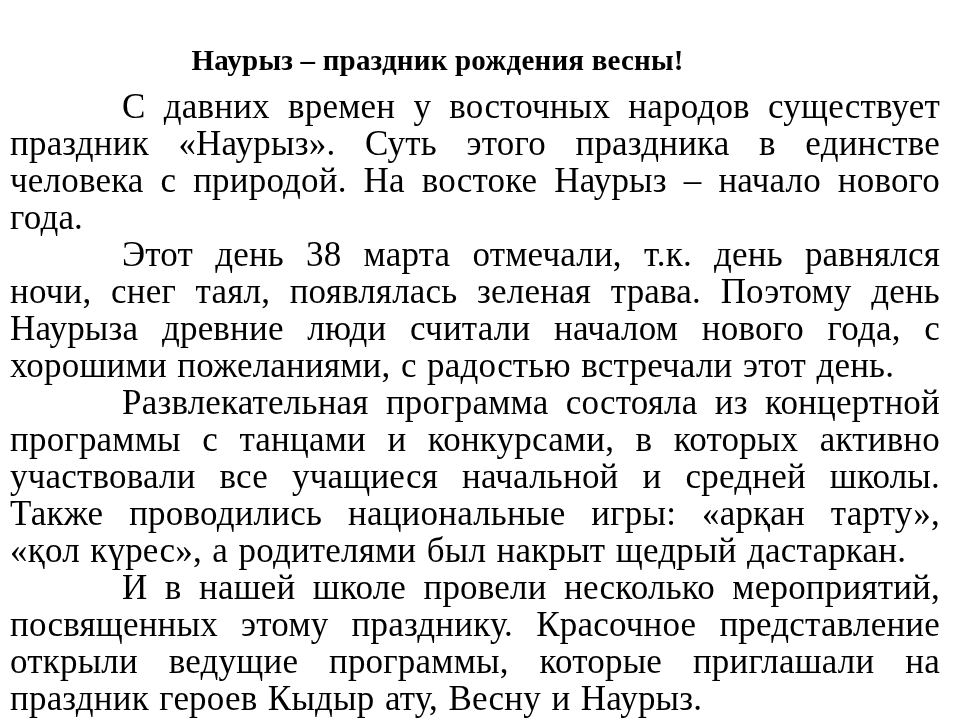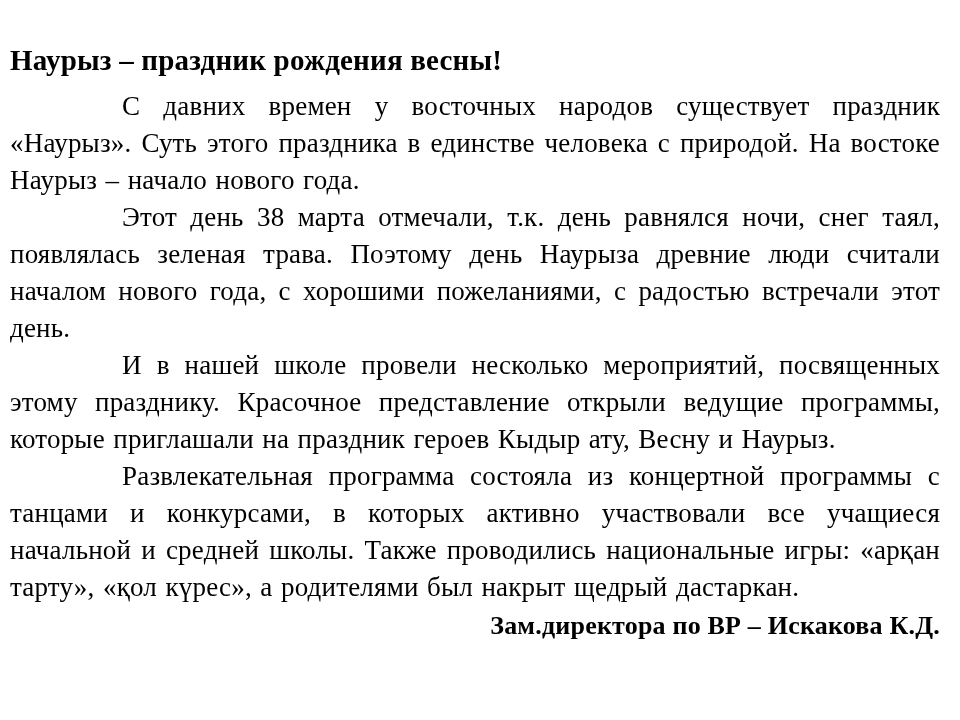--- a/index.html
+++ b/index.html
@@ -15,25 +15,26 @@
     background: #ffffff;
     color: #000000;
     font-family: "Liberation Serif", "DejaVu Serif", serif;
     padding: 42px 20px 0 10px;
     overflow: hidden;
   }
   .doc-title {
     font-size: 29px;
     line-height: 36px;
     font-weight: bold;
+    text-align: center;
     margin: 0 75px 10px 0;
     letter-spacing: 0.2px;
   }
   .doc-paragraph {
-    font-size: 27px;
+    font-size: 35px;
     line-height: 37px;
     text-align: justify;
     text-indent: 112px;
     margin: 0;
     letter-spacing: 0.2px;
     word-spacing: 1.5px;
   }
   .doc-signature {
     font-size: 26px;
     line-height: 37px;
@@ -47,18 +48,18 @@
 </head>
 <body>
 
 <div class="page">
   <h1 class="doc-title">Наурыз – праздник рождения весны!</h1>
 
   <p class="doc-paragraph">С давних времен у восточных народов существует праздник «Наурыз». Суть этого праздника в единстве человека с природой. На востоке Наурыз – начало нового года.</p>
 
   <p class="doc-paragraph">Этот день 38 марта отмечали, т.к. день равнялся ночи, снег таял, появлялась зеленая трава. Поэтому день Наурыза древние люди считали началом нового года, с хорошими пожеланиями, с радостью встречали этот день.</p>
 
+  <p class="doc-paragraph">Развлекательная программа состояла из концертной программы с танцами и конкурсами, в которых активно участвовали все учащиеся начальной и средней школы. Также проводились национальные игры: «арқан тарту», «қол күрес», а родителями был накрыт щедрый дастаркан.</p>
+
   <p class="doc-paragraph">И в нашей школе провели несколько мероприятий, посвященных этому празднику. Красочное представление открыли ведущие программы, которые приглашали на праздник героев Кыдыр ату, Весну и Наурыз.</p>
-
-  <p class="doc-paragraph">Развлекательная программа состояла из концертной программы с танцами и конкурсами, в которых активно участвовали все учащиеся начальной и средней школы. Также проводились национальные игры: «арқан тарту», «қол күрес», а родителями был накрыт щедрый дастаркан.</p>
 
   <p class="doc-signature">Зам.директора по ВР – Искакова К.Д.</p>
 </div>
 
 </body></html>

